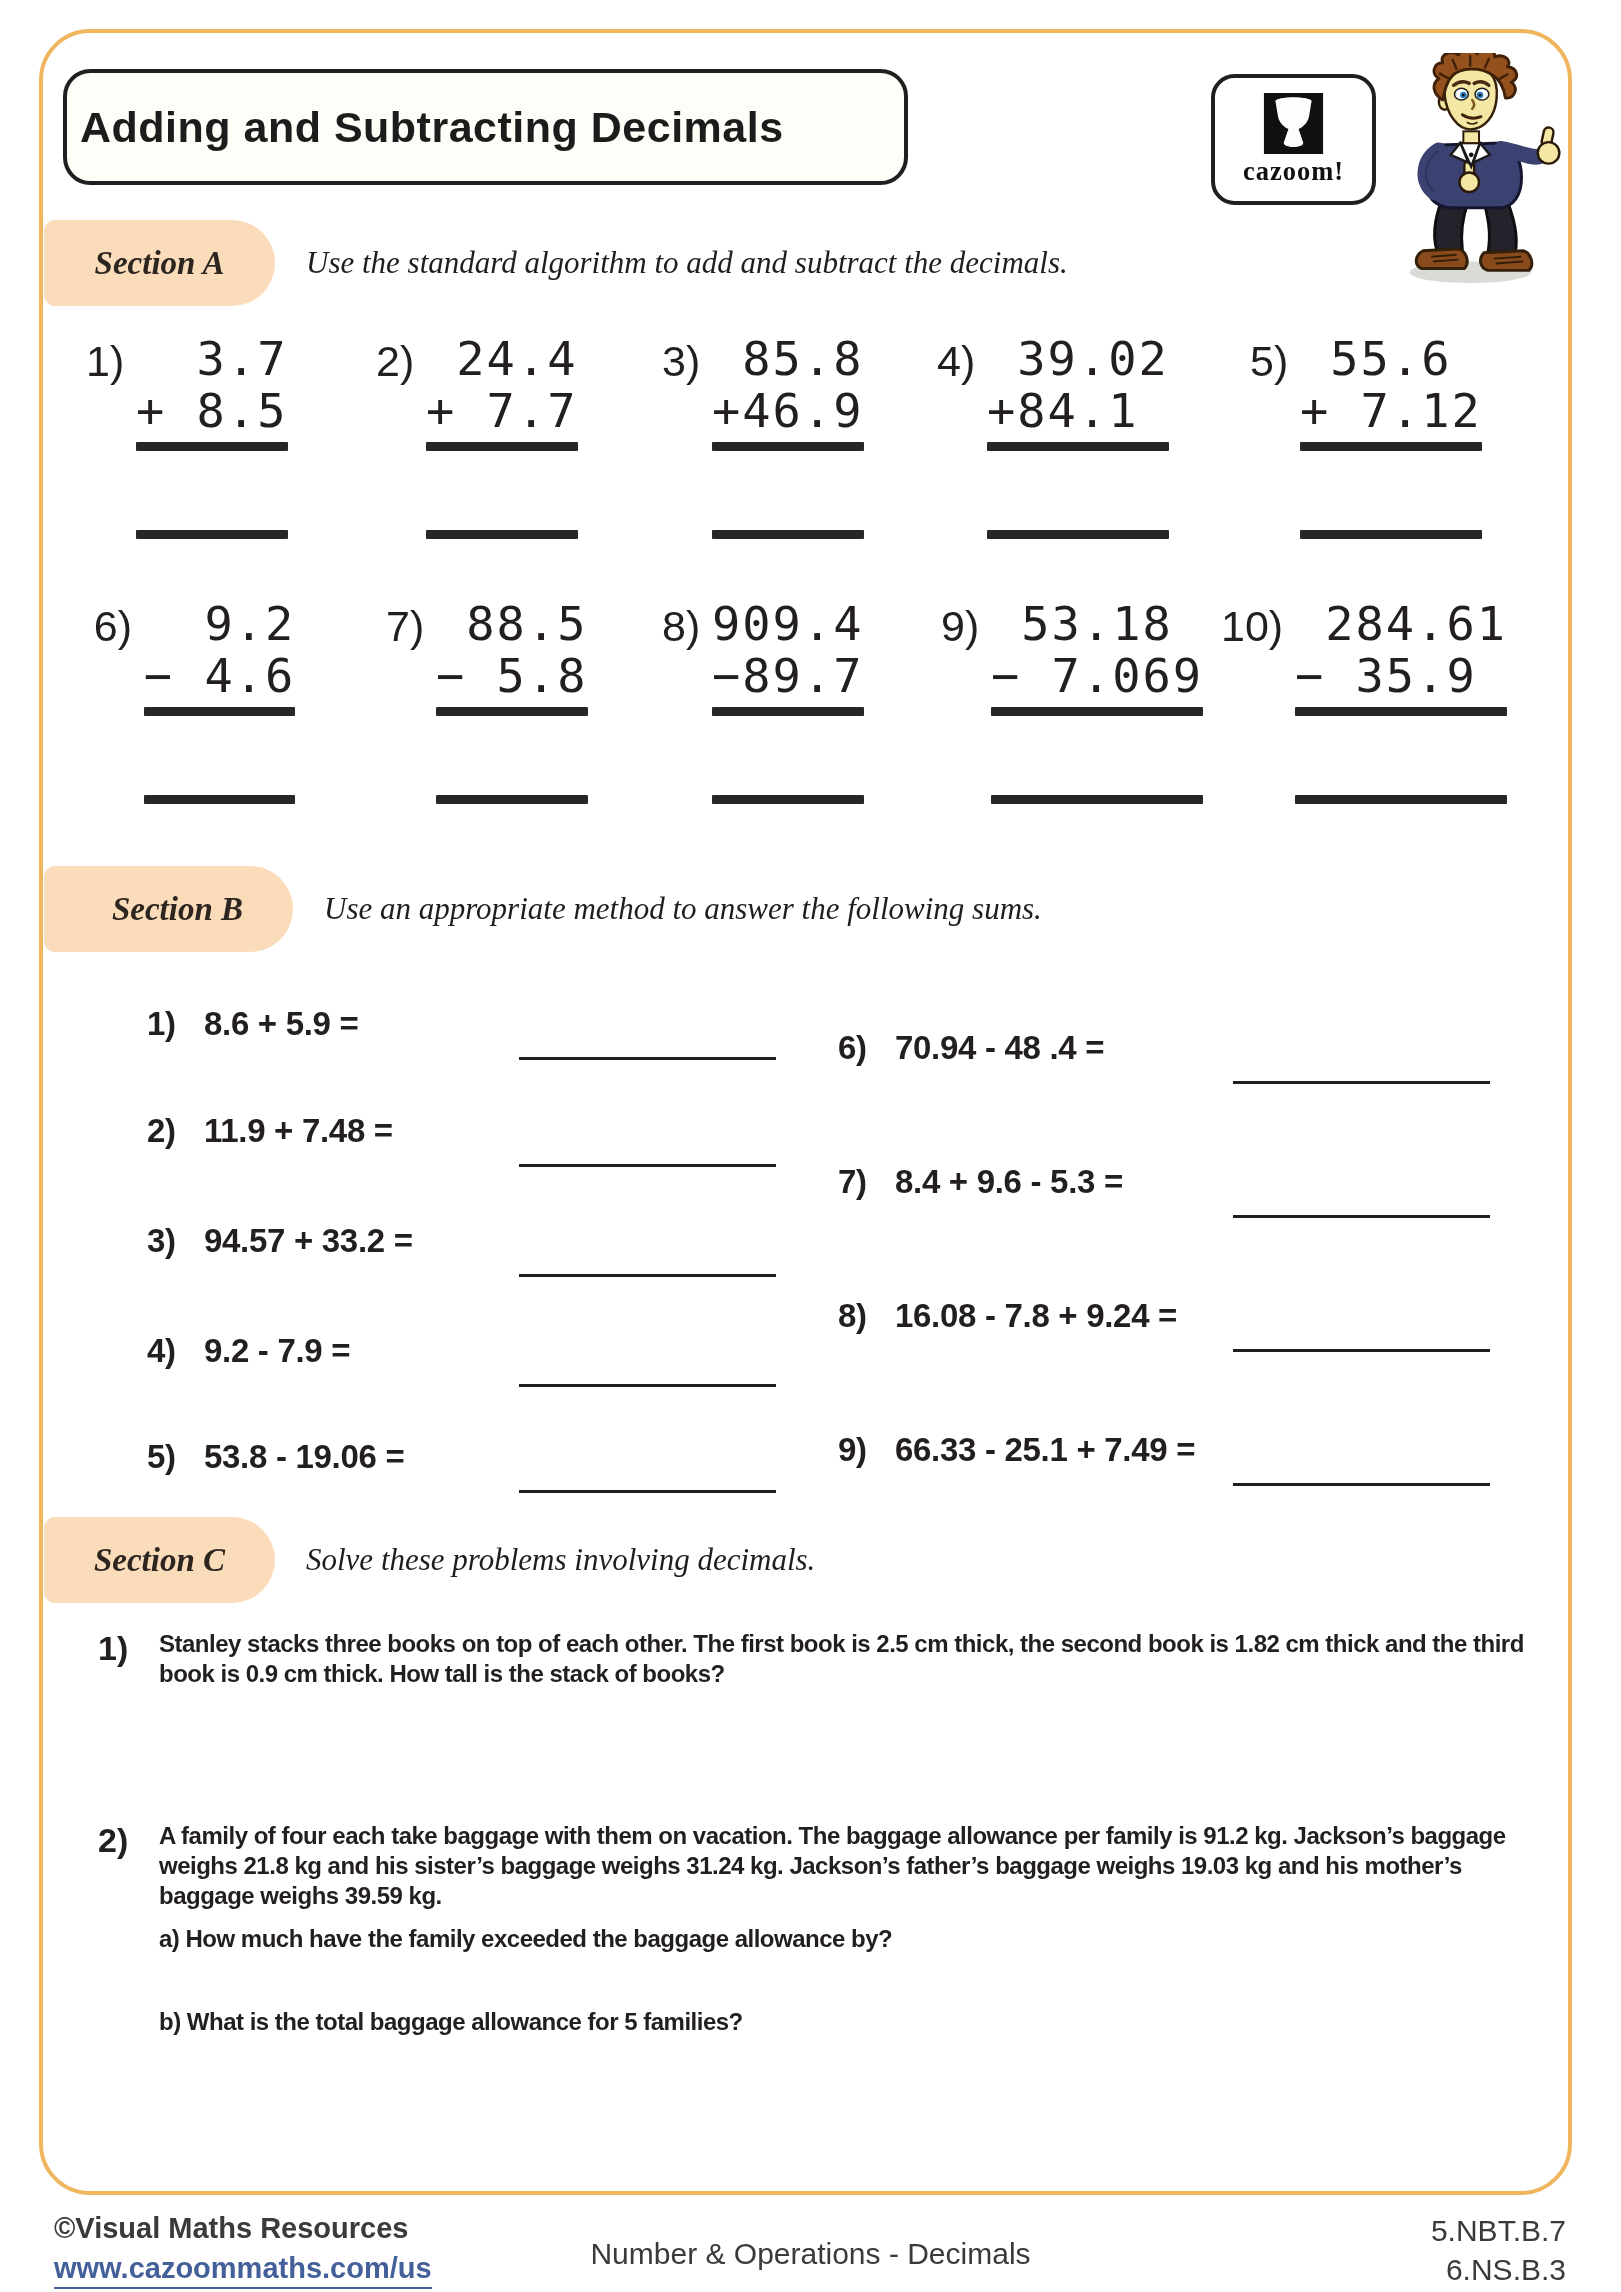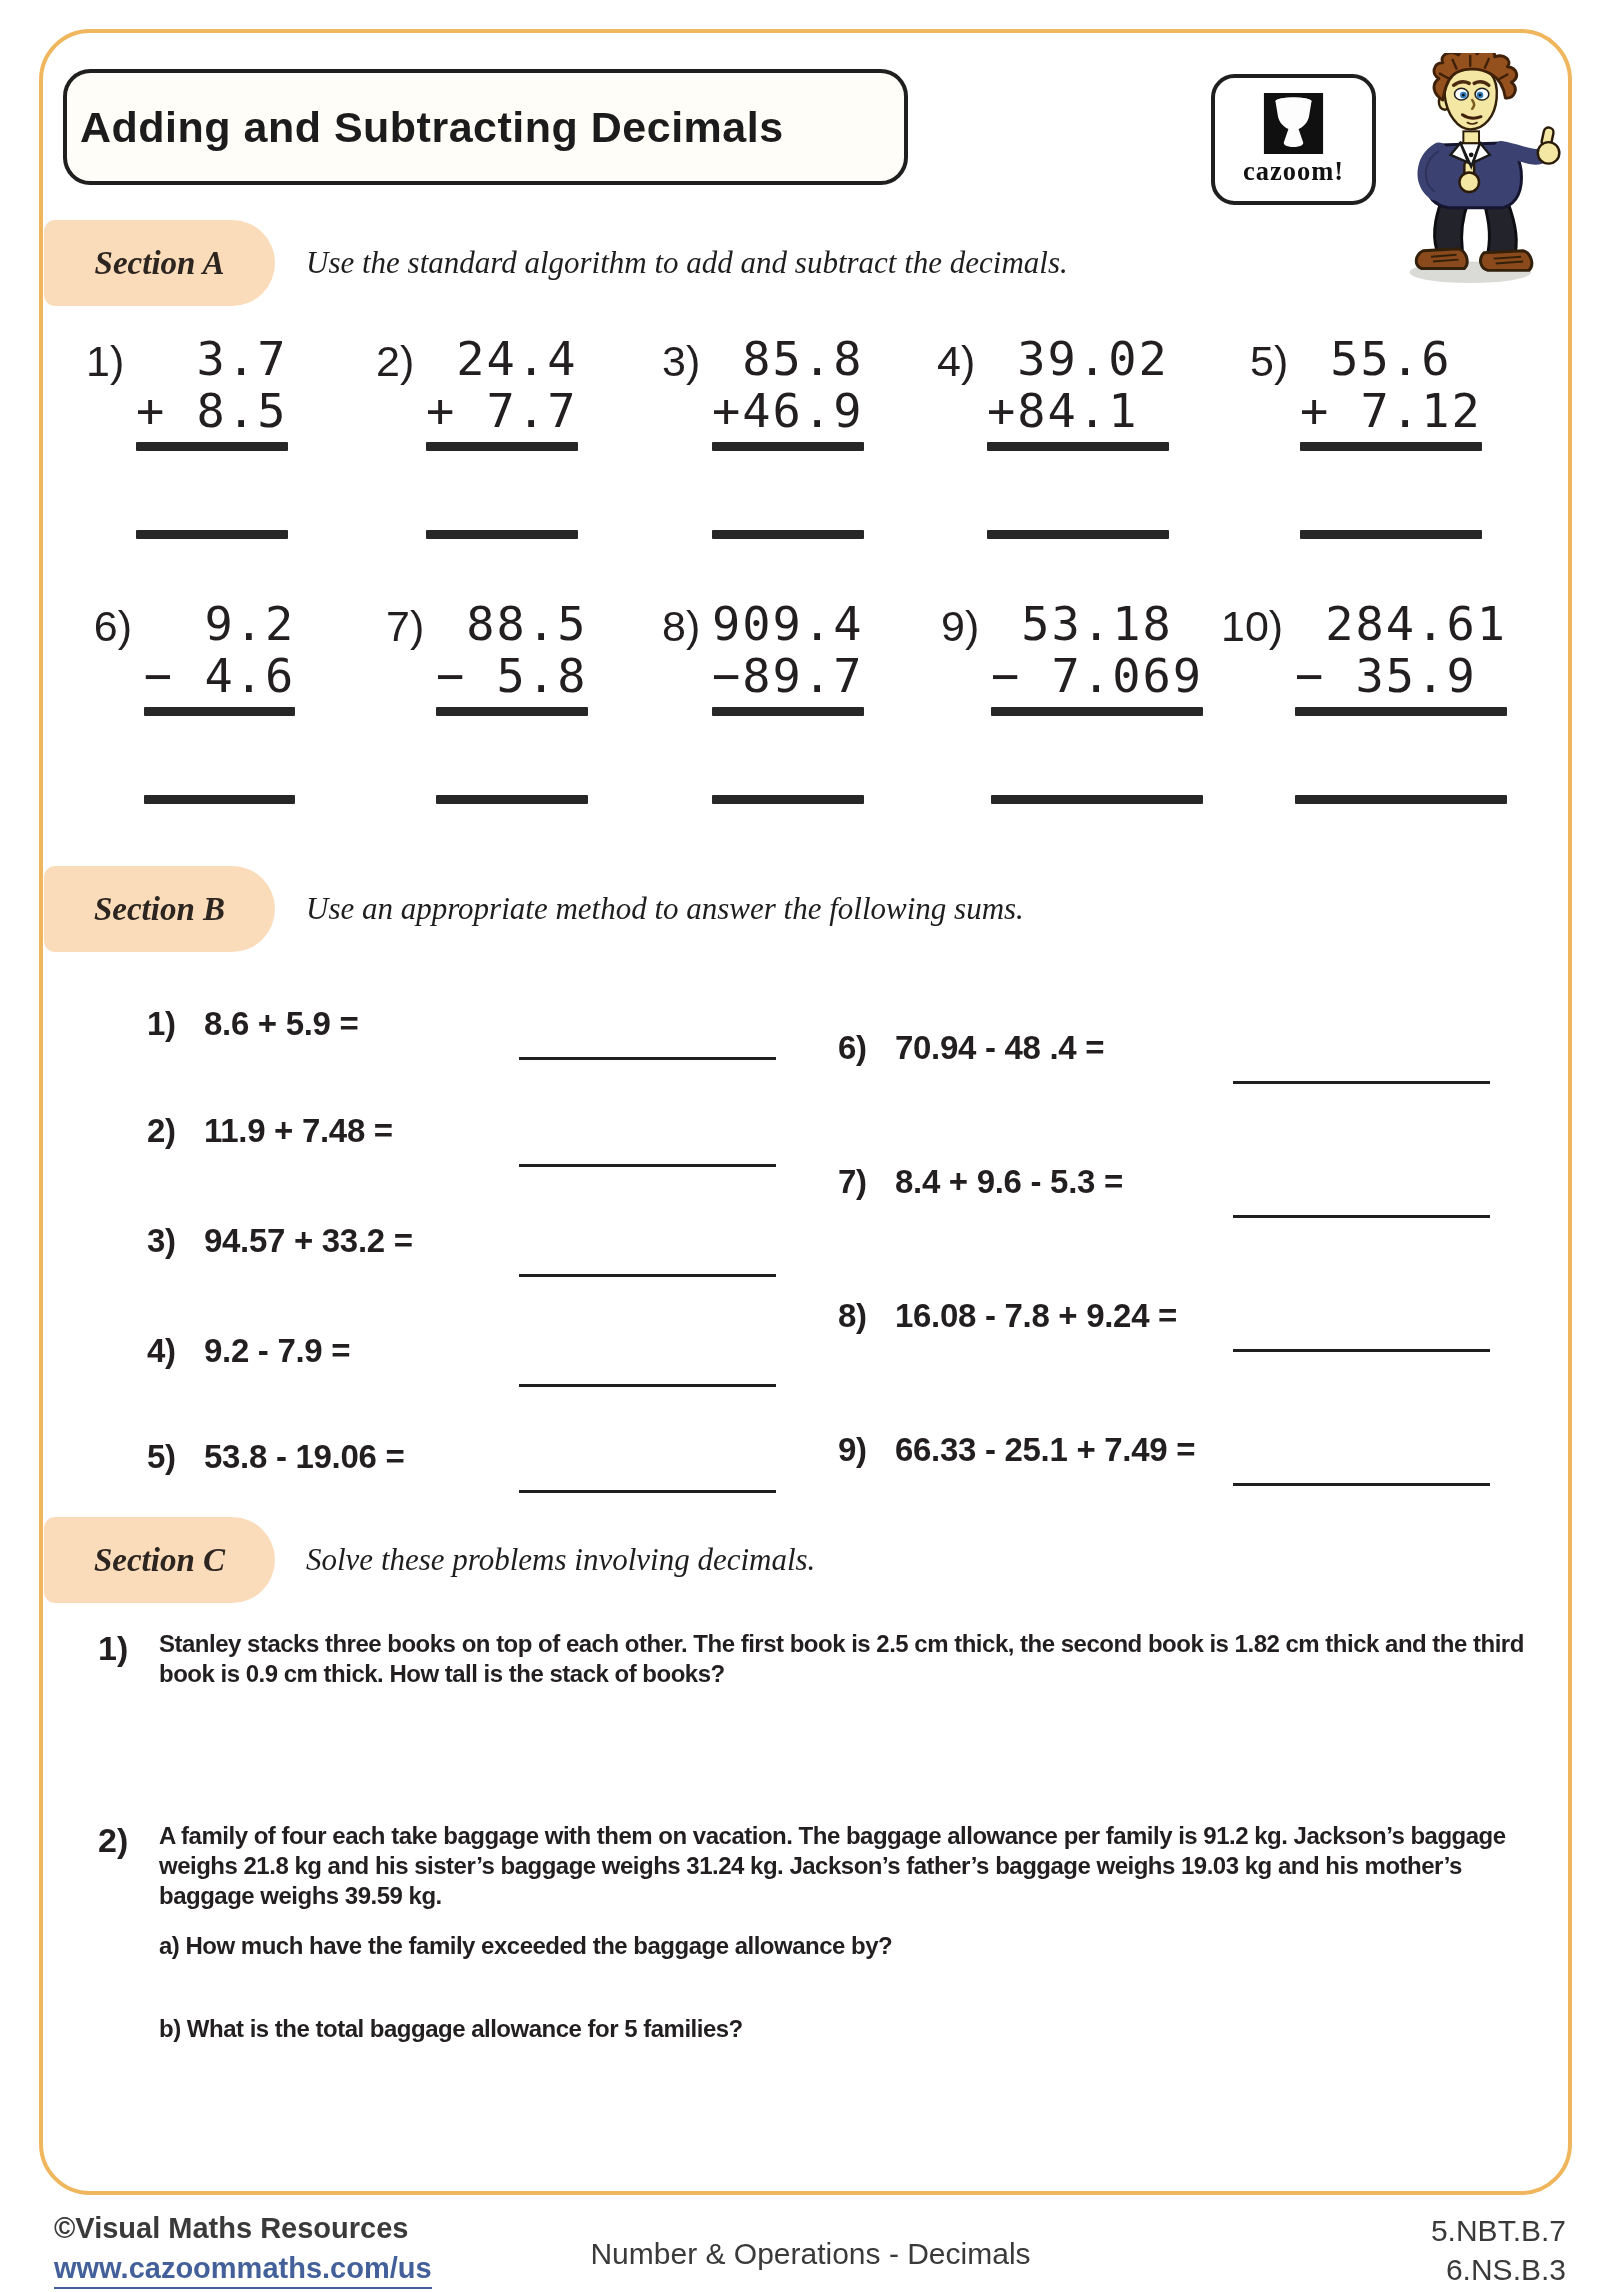--- a/index.html
+++ b/index.html
@@ -27,21 +27,21 @@
   
   .mascot{position:absolute;left:1380px;top:53px;width:201px;height:235px;z-index:3;}
 
   
   .sec-label{position:absolute;left:44px;width:231px;height:86px;background:#fbdcba;
        border-radius:11.8px 45px 45px 11.8px;display:flex;align-items:center;justify-content:center;
        font-family:"Liberation Serif",serif;font-style:italic;font-weight:bold;
        font-size:33px;color:#2d2620;}
   .sec-instr{position:absolute;left:306px;height:86px;display:flex;align-items:center;
        font-family:Liberation Serif, serif;font-style:italic;font-size:31px;color:#1e1e1e;}
-  #secA,#instrA{top:220px;} #secB,#instrB{top:866px;} #secC,#instrC{top:1517px;}
+  #secA,#instrA{top:220px;} #secB,#instrB{top:866px;padding-left:18px;} #secC,#instrC{top:1517px;}
 
   
   .colrow{position:absolute;left:86px;width:1500px;height:235px;}
   #rowA1{top:333px;} #rowA2{top:598px;}
   .colprob{position:absolute;top:0;display:flex;align-items:flex-start;}
   #rowA1 .colprob:nth-child(1){left:0;}   #rowA1 .colprob:nth-child(2){left:290px;}
   #rowA1 .colprob:nth-child(3){left:576px;}#rowA1 .colprob:nth-child(4){left:851px;}
   #rowA1 .colprob:nth-child(5){left:1164px;}
   #rowA2 .colprob:nth-child(1){left:7.8px;}  #rowA2 .colprob:nth-child(2){left:300px;}
   #rowA2 .colprob:nth-child(3){left:576px;}#rowA2 .colprob:nth-child(4){left:855px;}
@@ -67,21 +67,21 @@
   .bline:nth-of-type(12){left:372px;top:289px;} .bline:nth-of-type(13){left:372px;top:399px;}
   .bline:nth-of-type(14){left:372px;top:505px;}
   .bline:nth-of-type(15){left:1086px;top:96px;} .bline:nth-of-type(16){left:1086px;top:230px;}
   .bline:nth-of-type(17){left:1086px;top:364px;}.bline:nth-of-type(18){left:1086px;top:498px;}
 
   
   .cprob{position:absolute;left:98px;width:1441px;display:flex;}
   #cp1{top:1629px;} #cp2{top:1821px;}
   .cnum{font-weight:bold;font-size:34px;width:61px;flex-shrink:0;}
   .ctext{font-weight:bold;font-size:24px;line-height:1.26;width:1367px;letter-spacing:-0.5px;}
-  .csub-a{margin-top:19px;} .csub-b{margin-top:53px;}
+  .csub-a{margin-top:12px;} .csub-b{margin-top:53px;}
 
   
   .foot-left{position:absolute;left:54px;top:2211px;font-size:29px;color:#3a3a3a;line-height:1.2;font-weight:bold;}
   .foot-link{display:inline-block;color:#44609a;border-bottom:2.9px solid #44609a;
        padding-bottom:2px;margin-top:4.9px;text-decoration:none;}
   .foot-center{position:absolute;left:0;top:2237px;width:1621px;text-align:center;
        font-size:30px;color:#3a3a3a;}
   .foot-right{position:absolute;right:55px;top:2211px;text-align:right;font-size:30px;
        color:#3a3a3a;line-height:1.3;}
 </style>

